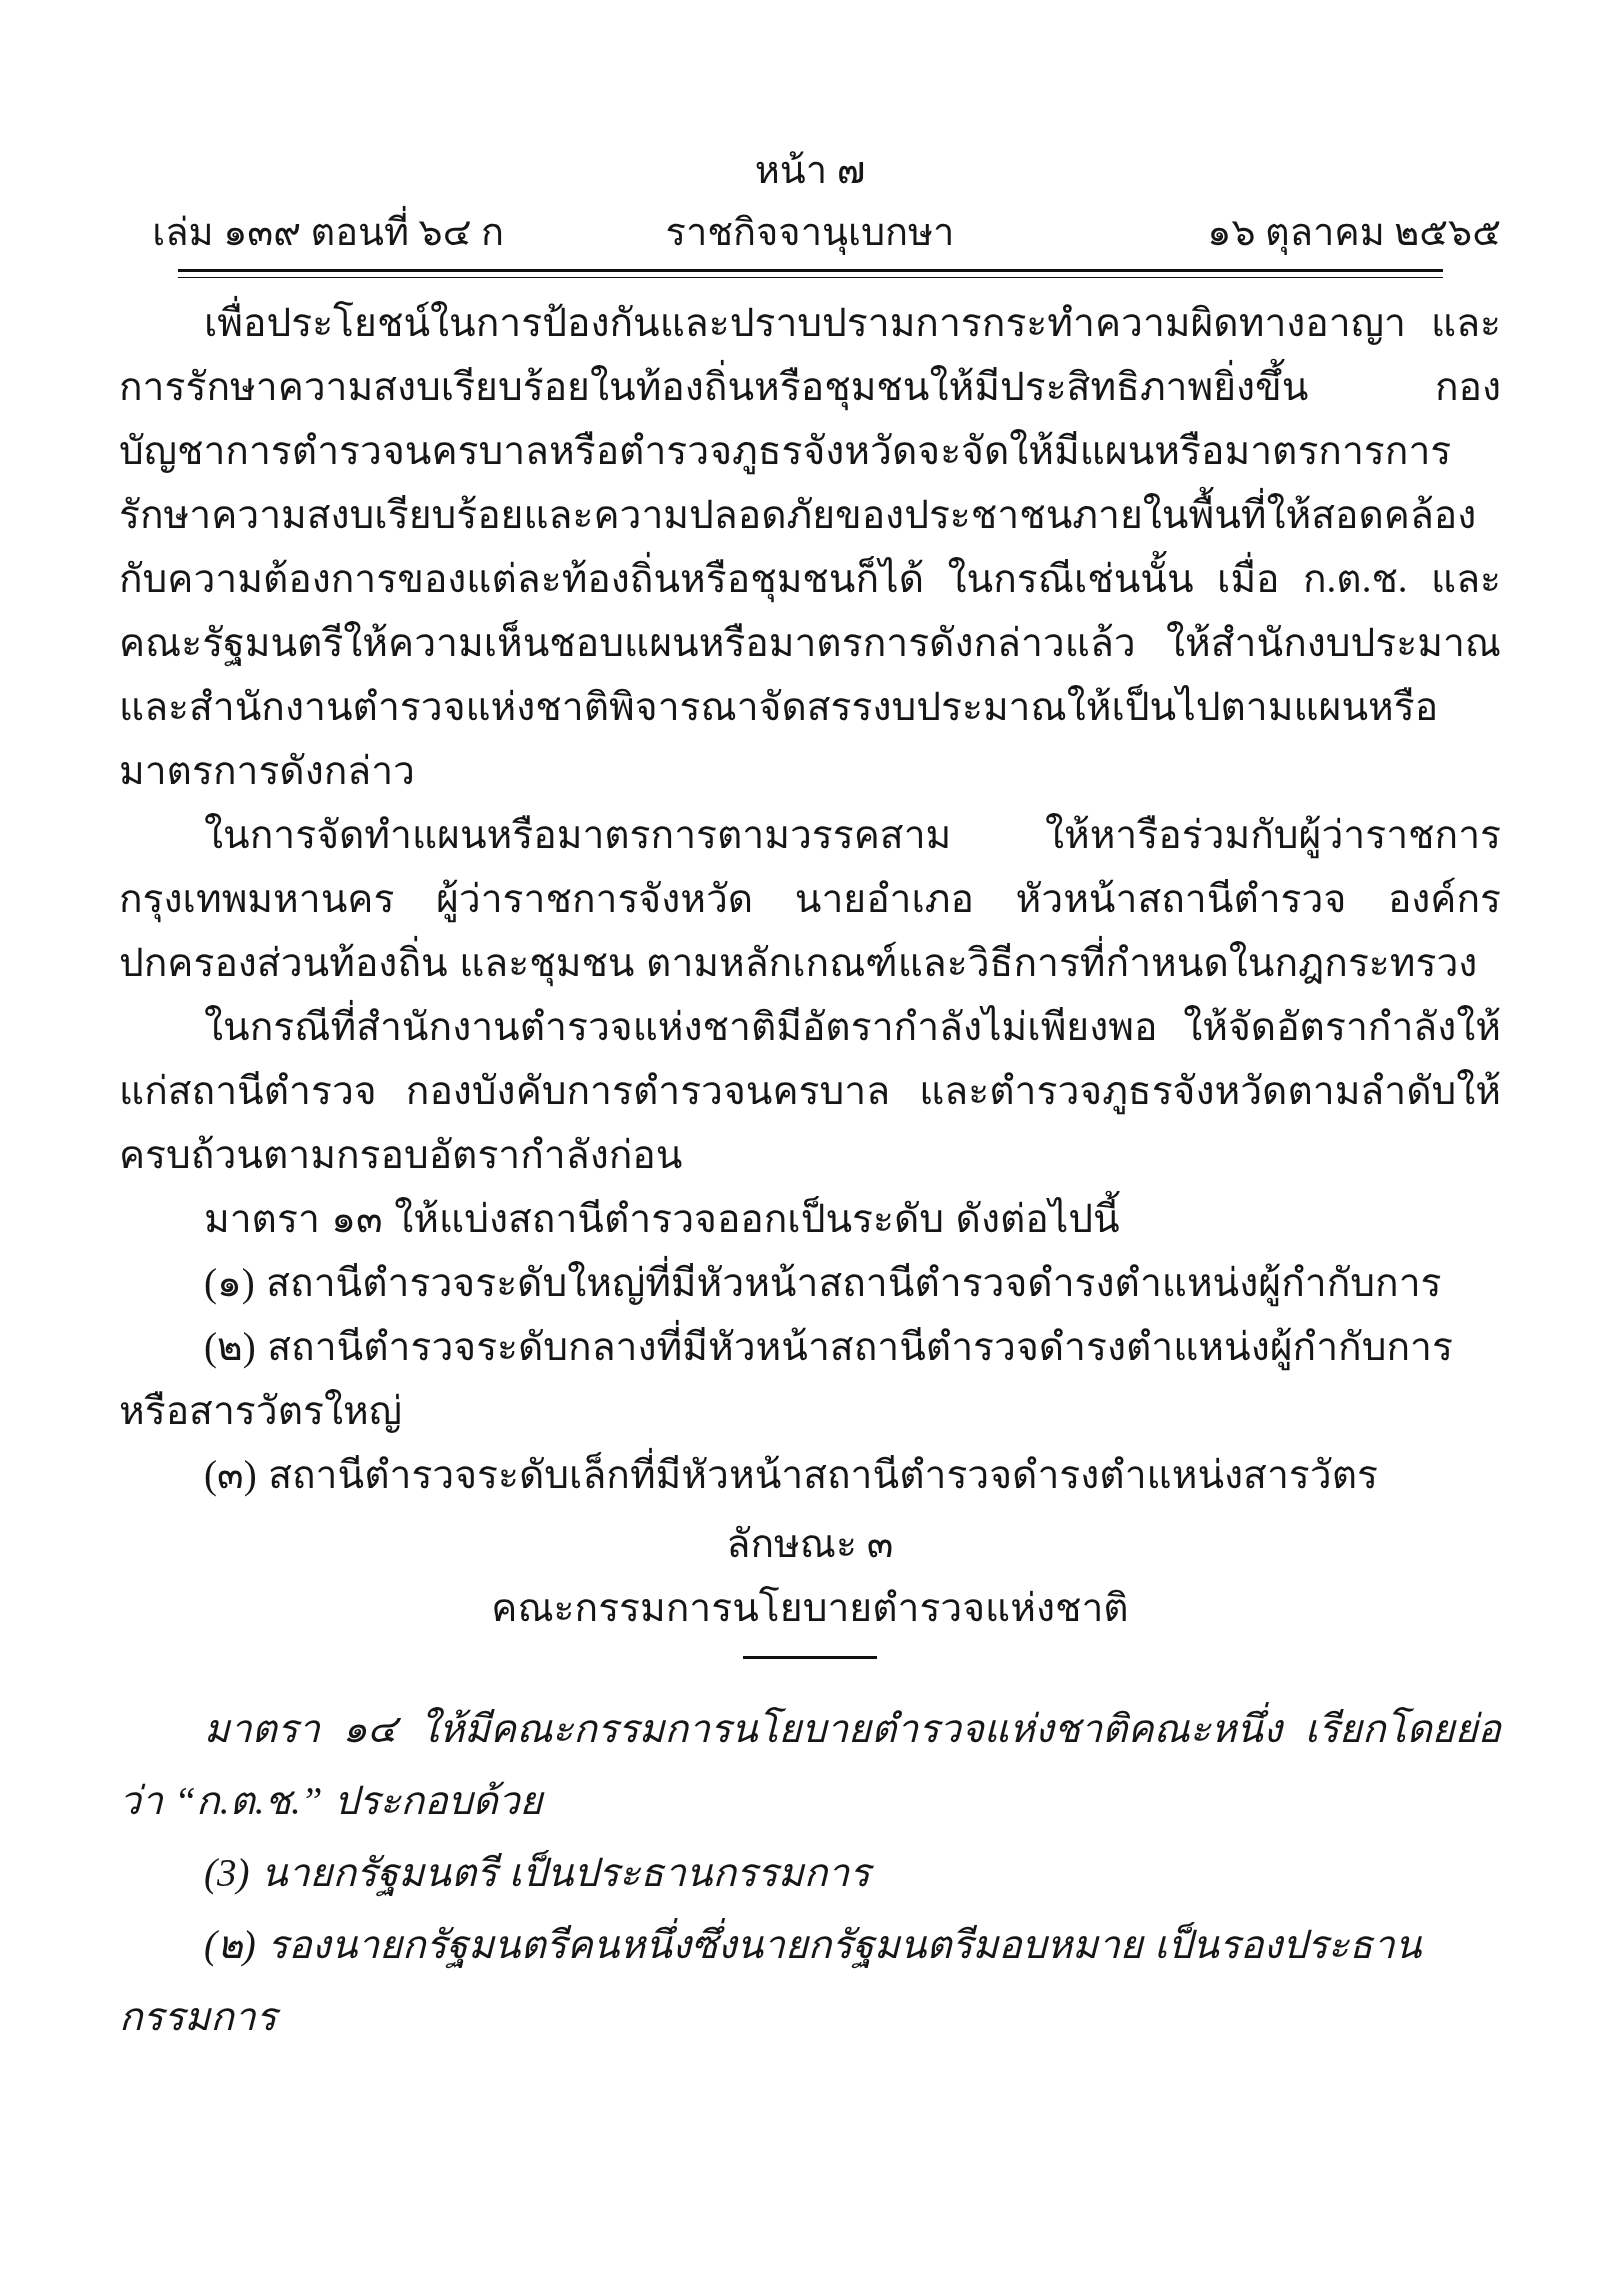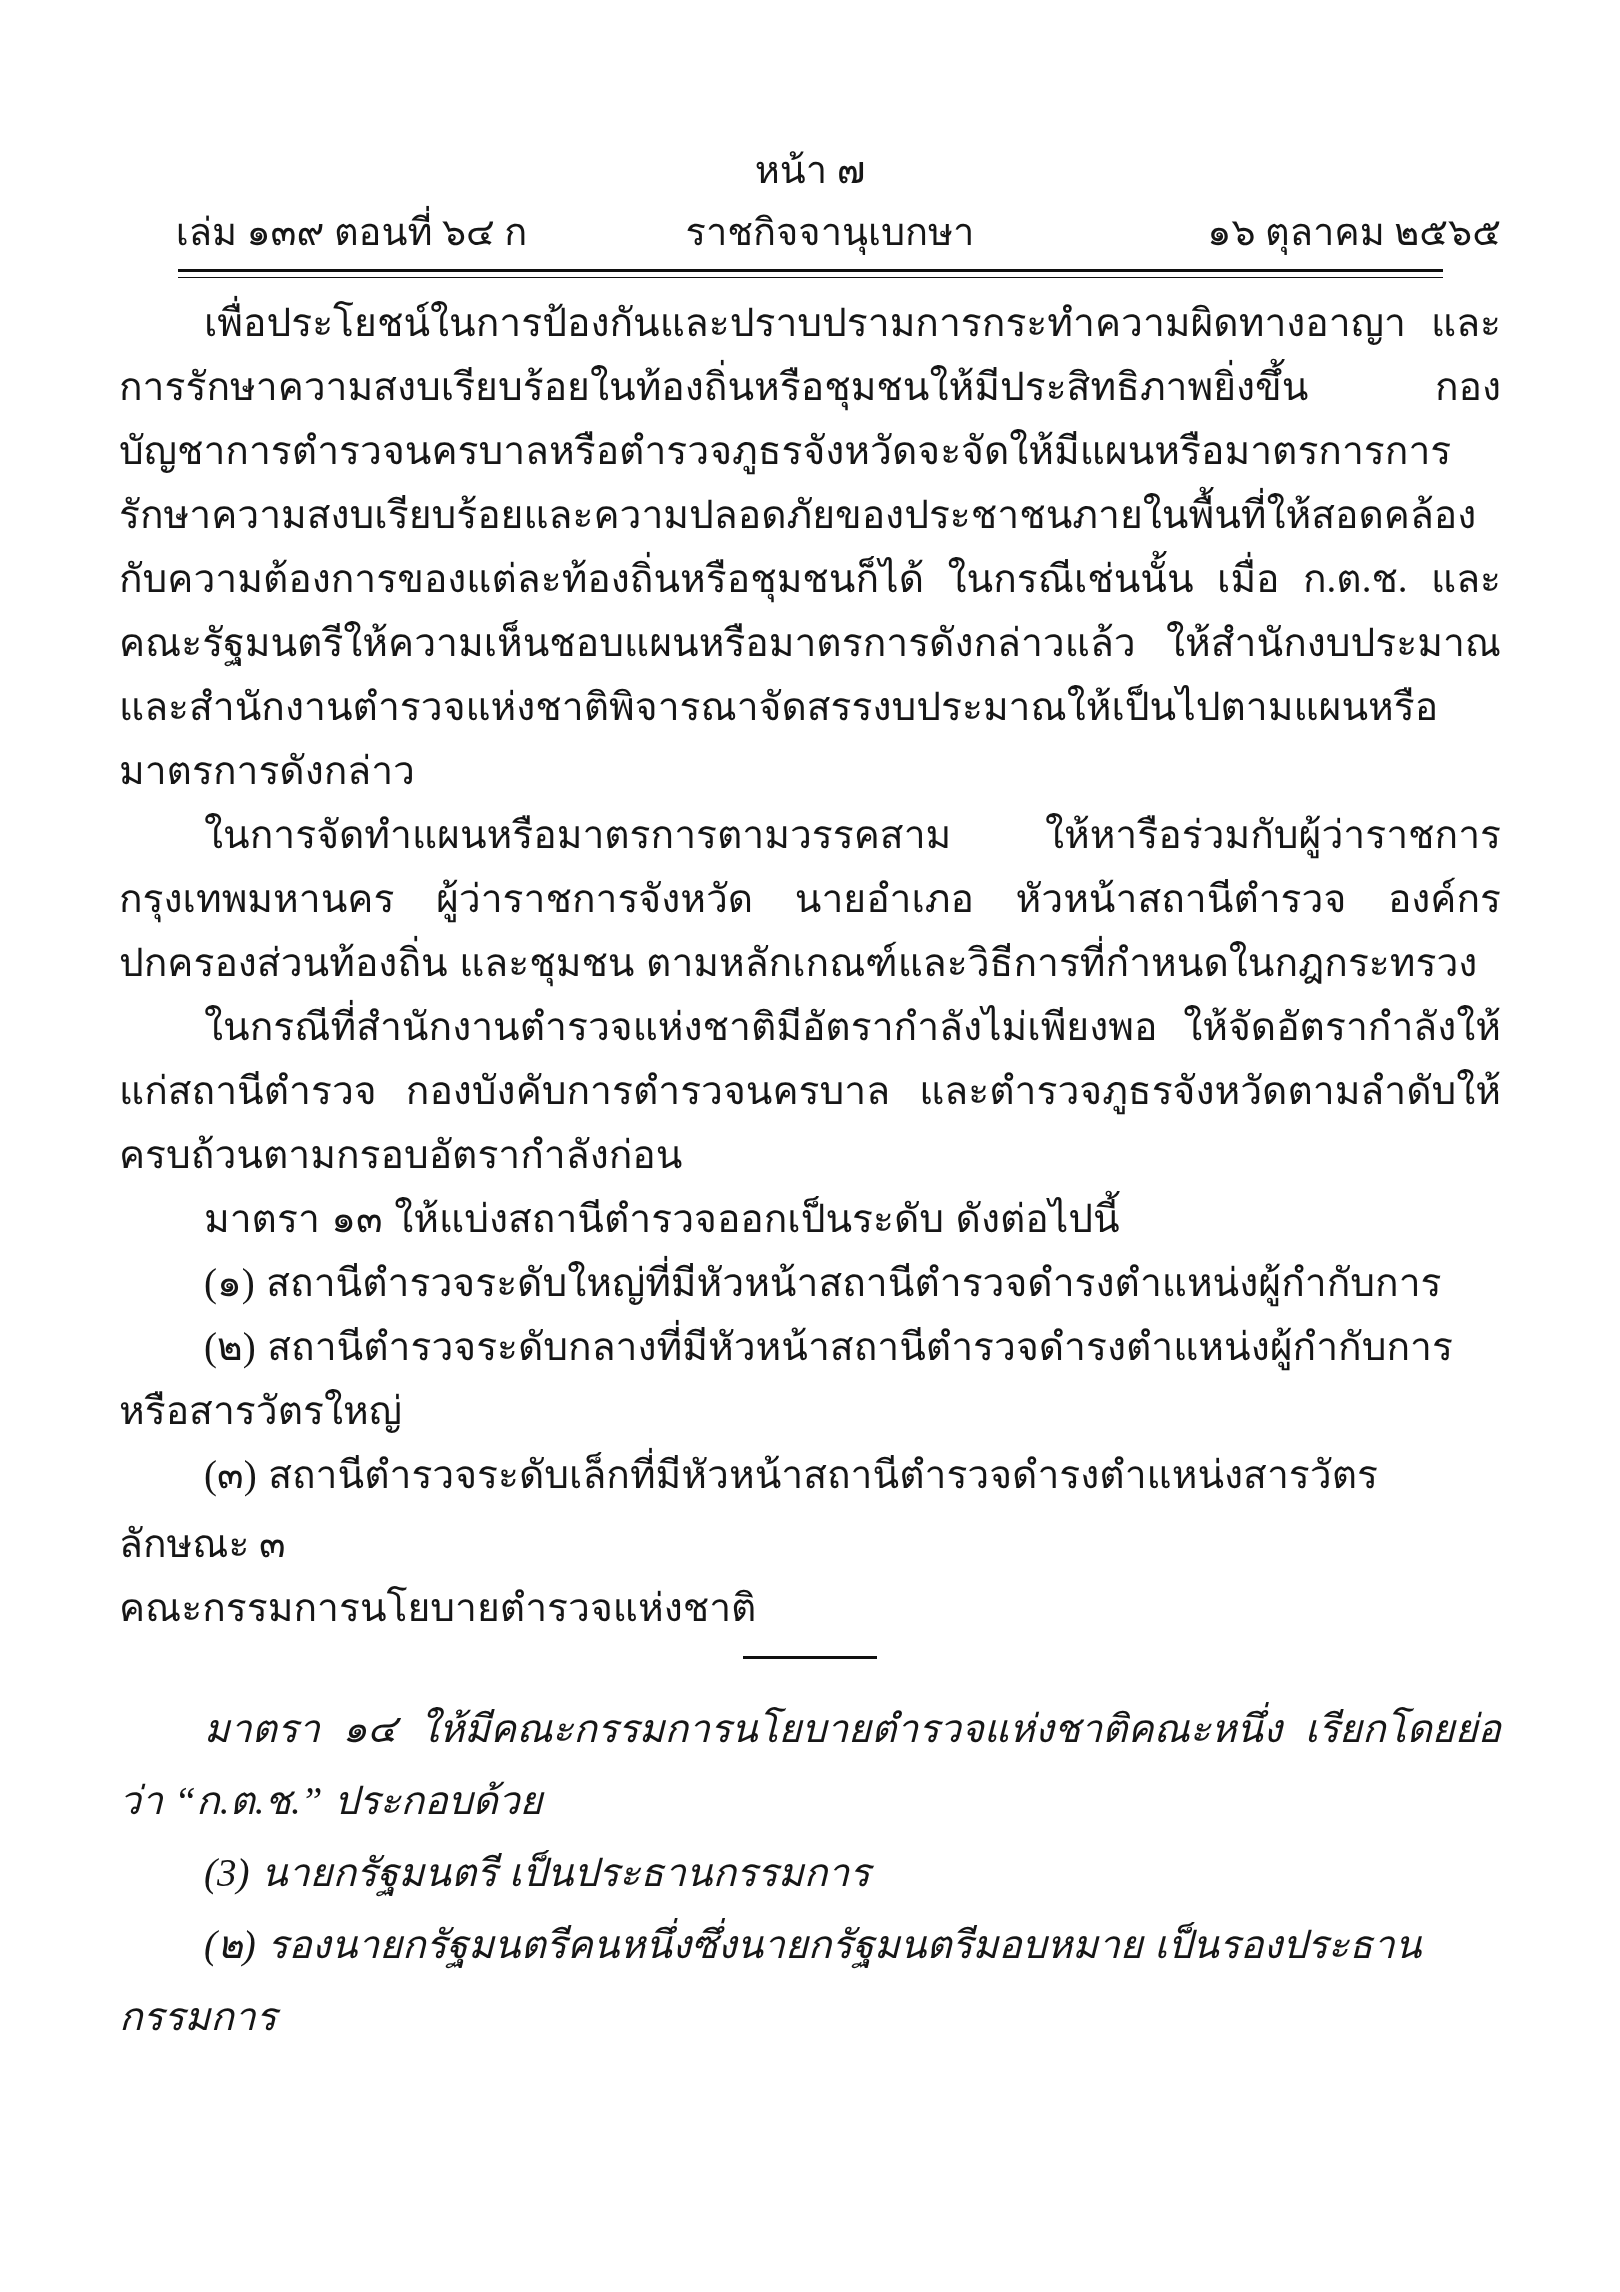--- a/index.html
+++ b/index.html
@@ -30,21 +30,21 @@
   }
   .header-row {
     display: flex;
     align-items: baseline;
     justify-content: space-between;
     font-size: 38px;
     line-height: 56px;
     margin-top: 7.2px;
   }
   .header-row .pub { text-align: center; flex: 1; }
-  .header-row .vol  { text-align: center;  min-width: 385px; margin-left: 40px; }
+  .header-row .vol  { text-align: right;  min-width: 385px; }
   .header-row .date { text-align: right; min-width: 385px; }
   .rule-double {
     width: 1265px;
     margin: 9px auto 0 auto;
     height: 4.5px;
     border-top: 3.6px solid #101010;
     border-bottom: 1.3px solid #101010;
   }
   
   .content {
@@ -58,21 +58,21 @@
     font-size: 39px;
     line-height: 64px;
     text-align: justify;
     text-indent: 85px;
     word-spacing: 1.8px;
   }
   .para.item { text-align: left; }
   
   .sect-head {
     margin-top: 5.4px;
-    text-align: left;
+    text-align: center;
     font-size: 39px;
     line-height: 64px;
   }
   .rule-short {
     width: 134px;
     height: 0;
     border-top: 3.6px solid #101010;
     margin: 16px auto 0 auto;
   }
   

